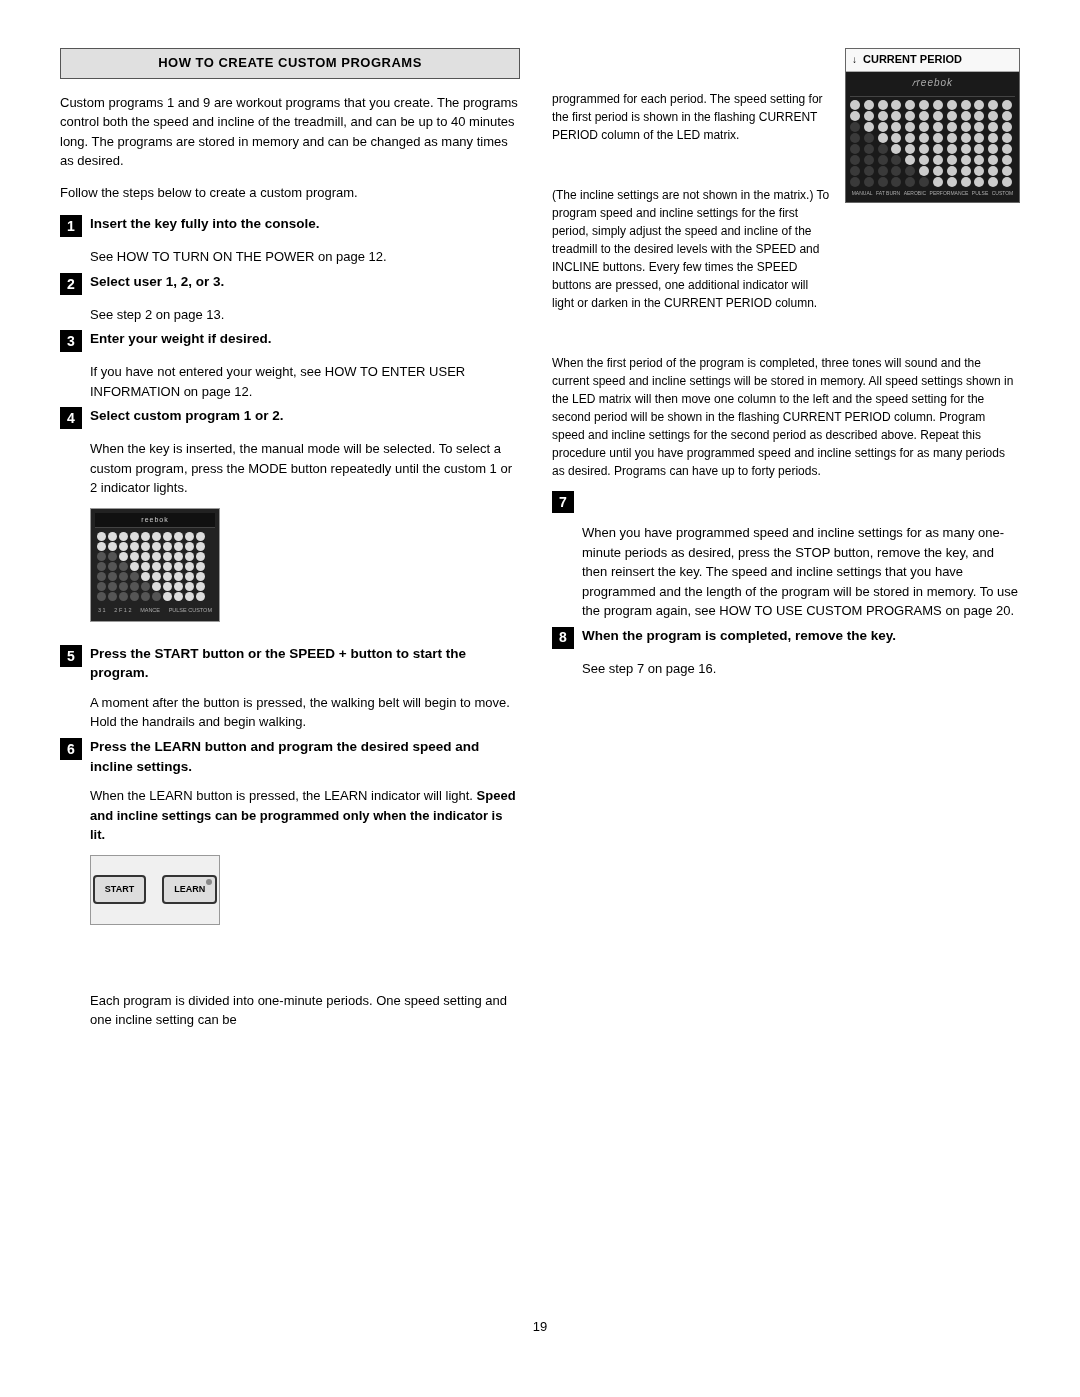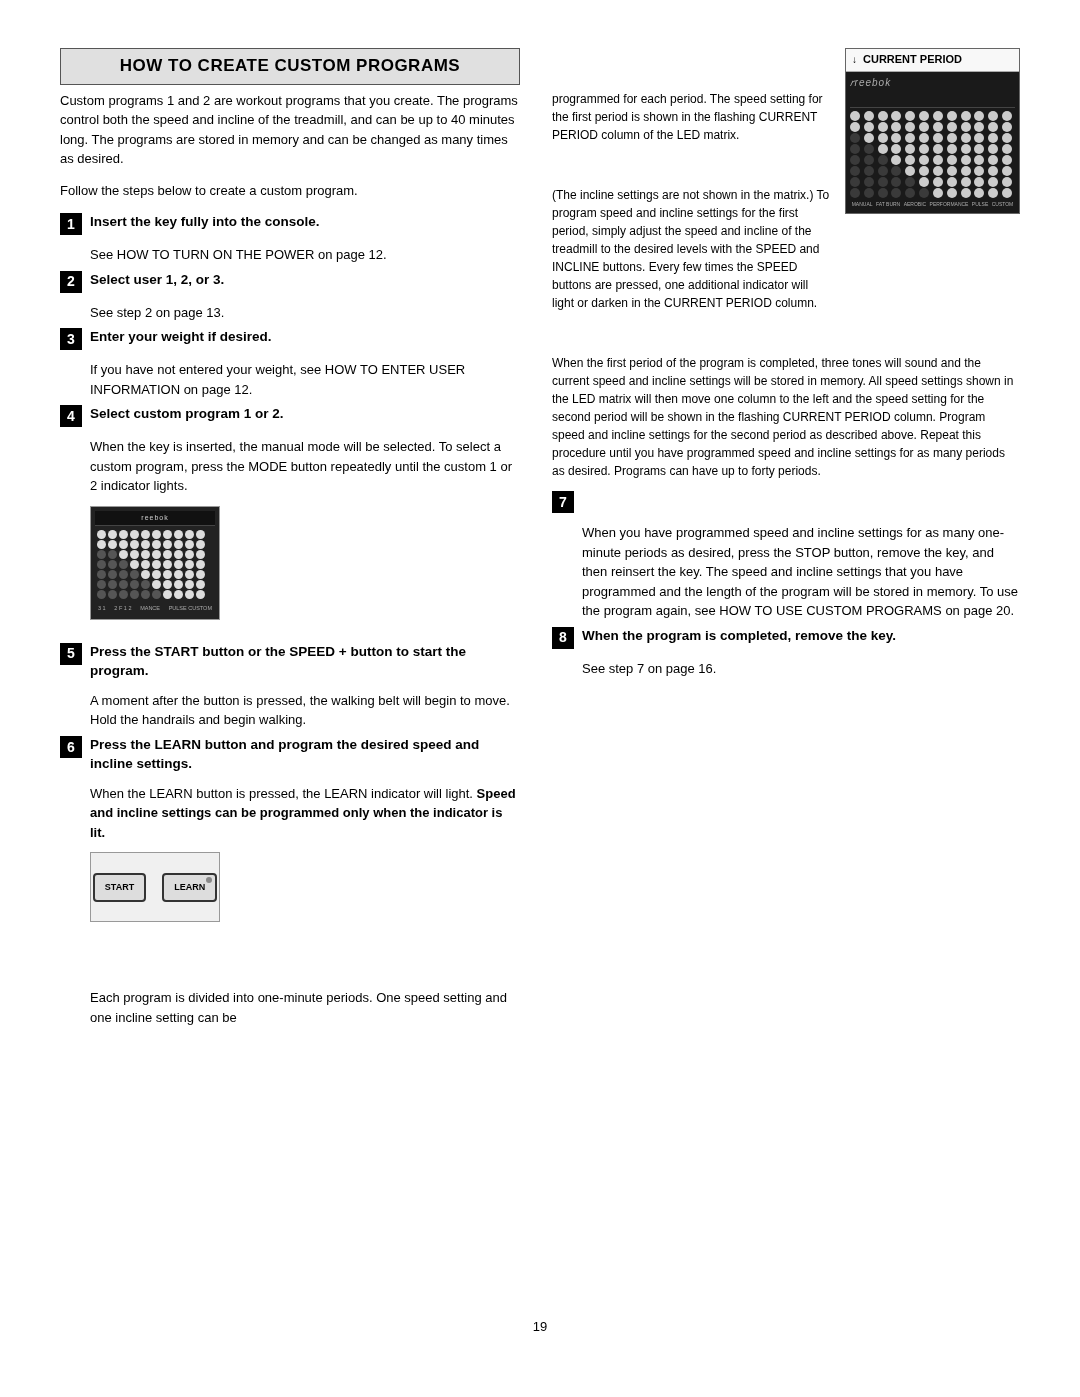--- a/index.html
+++ b/index.html
@@ -29,23 +29,23 @@
       max-width: 460px;
     }
     .right-col {
       flex: 1;
     }
     .section-header {
       background: #e0e0e0;
       border: 1.5px solid #555;
       text-align: center;
       font-weight: bold;
-      font-size: 17px;
+      font-size: 13px;
       padding: 5px 10px;
-      margin-bottom: 6px;
+      margin-bottom: 14px;
       letter-spacing: 0.5px;
     }
     .intro-text {
       font-size: 13px;
       margin-bottom: 12px;
       line-height: 1.5;
     }
     .step {
       display: flex;
       align-items: flex-start;
@@ -170,26 +170,26 @@
       float: right;
       margin: 0 0 10px 14px;
       border: 1.5px solid #666;
       width: 175px;
     }
     .cp-body {
       background: #1a1a1a;
       padding: 4px;
     }
     .cp-logo {
-      text-align: left;
+      text-align: center;
       color: #aaa;
       font-size: 8px;
       font-style: italic;
       border-bottom: 1px solid #444;
-      padding-bottom: 17px;
+      padding-bottom: 6px;
       margin-bottom: 3px;
       letter-spacing: 1px;
     }
     .cp-logo span {
       font-size: 10px;
     }
     .cp-dot-grid {
       display: grid;
       grid-template-columns: repeat(12, 1fr);
       gap: 1px;
@@ -248,21 +248,21 @@
   </style>
 </head>
 <body>
 
 <div class="page">
   <div class="two-col">
 
     <div class="left-col">
       <div class="section-header">HOW TO CREATE CUSTOM PROGRAMS</div>
 
-      <p class="intro-text">Custom programs 1 and 2 are workout programs that you create. The programs control both the speed and incline of the treadmill, and can be up to 40 minutes long. The programs are stored in memory and can be changed as many times as desired.</p>
+      <p class="intro-text">Custom programs 1 and 9 are workout programs that you create. The programs control both the speed and incline of the treadmill, and can be up to 40 minutes long. The programs are stored in memory and can be changed as many times as desired.</p>
       <p class="intro-text">Follow the steps below to create a custom program.</p>
 
       <div class="step">
         <div class="step-number">1</div>
         <div class="step-content">
           <span class="step-title">Insert the key fully into the console.</span>
         </div>
       </div>
       <p class="sub-text">See HOW TO TURN ON THE POWER on page 12.</p>
 

